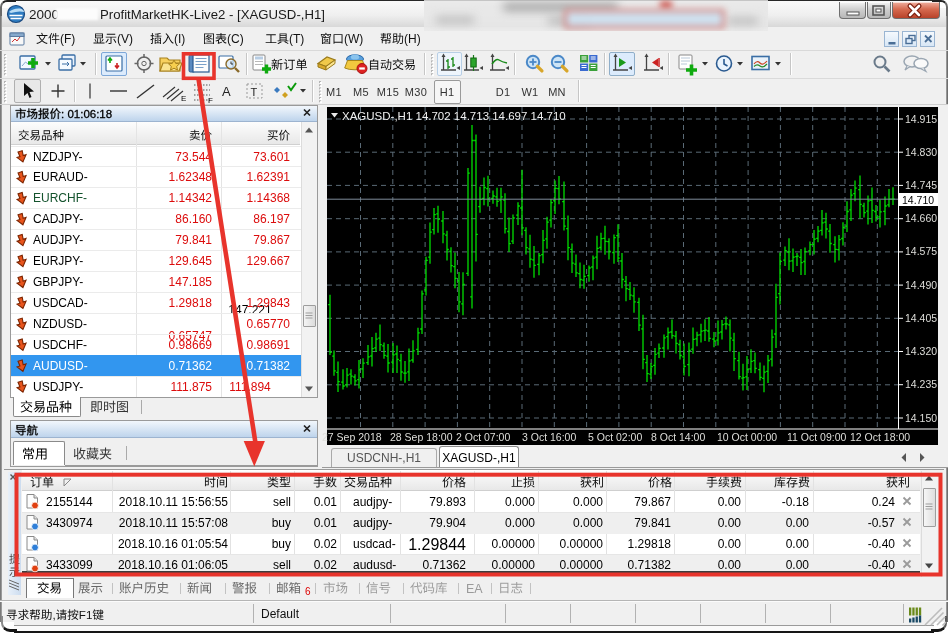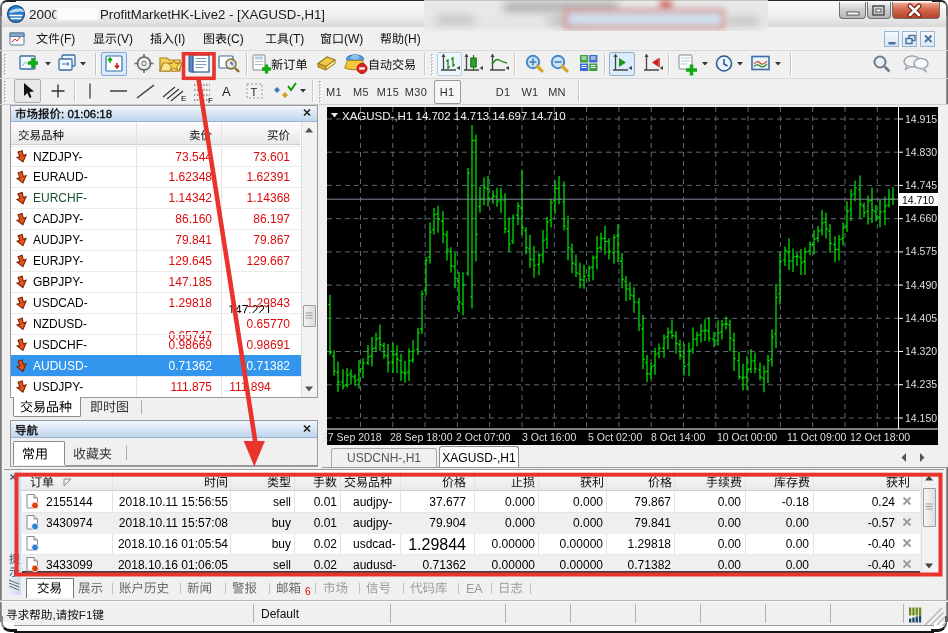--- a/index.html
+++ b/index.html
@@ -144,21 +144,21 @@
     <div style="position:absolute;left:606px;top:471px;width:1px;height:100px;background:#e2e2e2;"></div>
     <div style="position:absolute;left:674px;top:471px;width:1px;height:100px;background:#e2e2e2;"></div>
     <div style="position:absolute;left:745px;top:471px;width:1px;height:100px;background:#e2e2e2;"></div>
     <div style="position:absolute;left:813px;top:471px;width:1px;height:100px;background:#e2e2e2;"></div>
     <div style="position:absolute;left:22px;top:512px;width:898px;height:1px;background:#e6e6e6;"></div>
     <div style="position:absolute;left:46px;top:494.7px;width:200px;font-size:12px;line-height:15px;color:#000;text-align:left;white-space:pre;">2155144</div>
     <div style="position:absolute;left:98px;top:494.7px;width:130px;font-size:12px;line-height:15px;color:#000;text-align:right;white-space:pre;">2018.10.11 15:56:55</div>
     <div style="position:absolute;left:231px;top:494.7px;width:60px;font-size:12px;line-height:15px;color:#000;text-align:right;white-space:pre;">sell</div>
     <div style="position:absolute;left:287px;top:494.7px;width:50px;font-size:12px;line-height:15px;color:#000;text-align:right;white-space:pre;">0.01</div>
     <div style="position:absolute;left:353px;top:494.7px;width:200px;font-size:12px;line-height:15px;color:#000;text-align:left;white-space:pre;">audjpy-</div>
-    <div style="position:absolute;left:386px;top:494.7px;width:80px;font-size:12px;line-height:15px;color:#000;text-align:right;white-space:pre;">37.677</div>
+    <div style="position:absolute;left:386px;top:494.7px;width:80px;font-size:12px;line-height:15px;color:#000;text-align:right;white-space:pre;">79.893</div>
     <div style="position:absolute;left:455px;top:494.7px;width:80px;font-size:12px;line-height:15px;color:#000;text-align:right;white-space:pre;">0.000</div>
     <div style="position:absolute;left:523px;top:494.7px;width:80px;font-size:12px;line-height:15px;color:#000;text-align:right;white-space:pre;">0.000</div>
     <div style="position:absolute;left:591px;top:494.7px;width:80px;font-size:12px;line-height:15px;color:#000;text-align:right;white-space:pre;">79.867</div>
     <div style="position:absolute;left:661px;top:494.7px;width:80px;font-size:12px;line-height:15px;color:#000;text-align:right;white-space:pre;">0.00</div>
     <div style="position:absolute;left:729px;top:494.7px;width:80px;font-size:12px;line-height:15px;color:#000;text-align:right;white-space:pre;">-0.18</div>
     <div style="position:absolute;left:815px;top:494.7px;width:80px;font-size:12px;line-height:15px;color:#000;text-align:right;white-space:pre;">0.24</div>
     <div style="position:absolute;left:22px;top:512.5px;width:898px;height:21px;background:#efefef;"></div>
     <div style="position:absolute;left:46px;top:515.7px;width:200px;font-size:12px;line-height:15px;color:#000;text-align:left;white-space:pre;">3430974</div>
     <div style="position:absolute;left:98px;top:515.7px;width:130px;font-size:12px;line-height:15px;color:#000;text-align:right;white-space:pre;">2018.10.11 15:57:08</div>
     <div style="position:absolute;left:231px;top:515.7px;width:60px;font-size:12px;line-height:15px;color:#000;text-align:right;white-space:pre;">buy</div>

